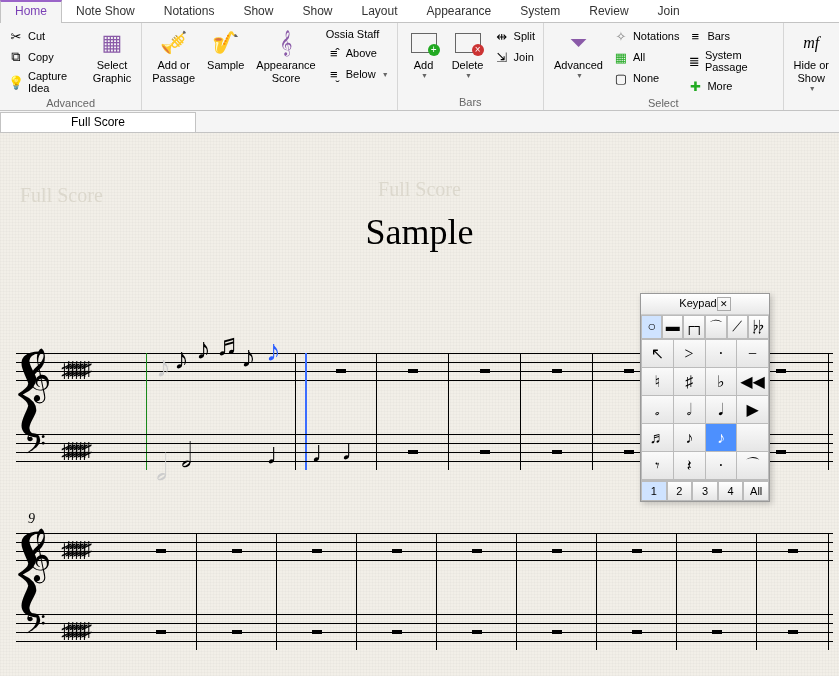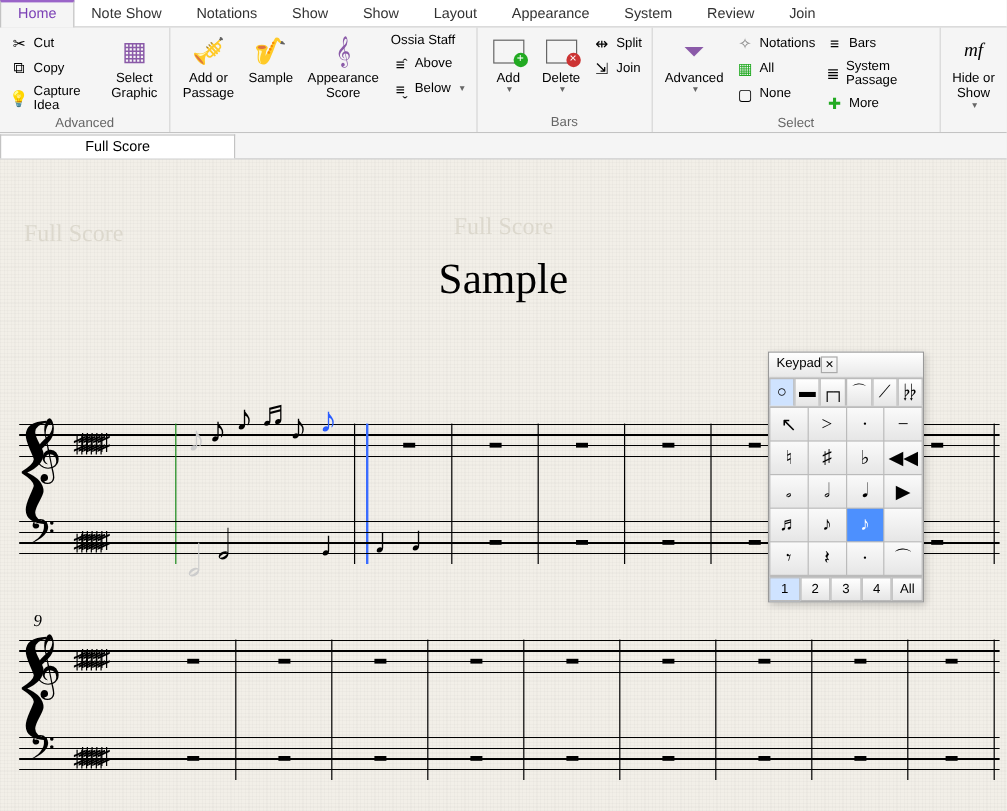--- a/index.html
+++ b/index.html
@@ -45,21 +45,21 @@
   }
   .brace { position: absolute; left: -2px; top: 0; bottom: 0; width: 12px; font-size: 110px; line-height: 0.8; color: #000;}
   .measure-num { position: absolute; left: 12px; top: -22px; font-style: italic; font-size: 14px; font-family: Georgia, serif;}
   .barline { position: absolute; top: 0; bottom: 0; width: 1px; background: #000; }
   .rest { position: absolute; width: 10px; height: 4px; background: #000; }
   .sharps-cluster { position:absolute; font-family: serif; font-size: 22px; letter-spacing:-7px; color:#000;}
   .clef { position:absolute; font-size:46px; font-family: serif; line-height:0;}
 
   
   .keypad { position: absolute; top: 160px; left: 640px; width: 130px; background: #f0f0f0; border: 1px solid #999; box-shadow: 2px 2px 6px rgba(0,0,0,0.2); }
-  .keypad-title { display: flex; justify-content: flex-start; padding: 3px 6px; background: linear-gradient(#fff,#e8e8e8); font-size: 11px; border-bottom: 1px solid #ccc;}
+  .keypad-title { display: flex; justify-content: center; padding: 3px 6px; background: linear-gradient(#fff,#e8e8e8); font-size: 11px; border-bottom: 1px solid #ccc;}
   .keypad-title .x { width:14px; height:14px; border:1px solid #aaa; text-align:center; line-height:12px; font-size:9px; cursor:pointer;}
   .kp-tabs { display:flex; border-bottom:1px solid #bbb; background:#f8f8f8;}
   .kp-tab { flex:1; text-align:center; font-size:14px; padding:2px 0; border:1px solid #bbb; border-bottom:none; background:linear-gradient(#fff,#e6e6e6); cursor:pointer;}
   .kp-tab.active { background:#cfe3ff; }
   .kp-grid { display:grid; grid-template-columns: repeat(4, 1fr); gap:1px; background:#bbb; padding:1px;}
   .kp-cell { background:linear-gradient(#fafafa,#e6e6e6); height:27px; display:flex; align-items:center; justify-content:center; font-size:16px; cursor:pointer; font-family: serif;}
   .kp-cell.active { background:#4d90fe; color:#fff; }
   .kp-bottom { display:flex; border-top:1px solid #bbb;}
   .kp-bottom .pg { flex:1; text-align:center; padding:3px 0; font-size:11px; border:1px solid #bbb; background:linear-gradient(#fff,#e6e6e6); cursor:pointer;}
   .kp-bottom .pg.active { background:#cfe3ff; }

